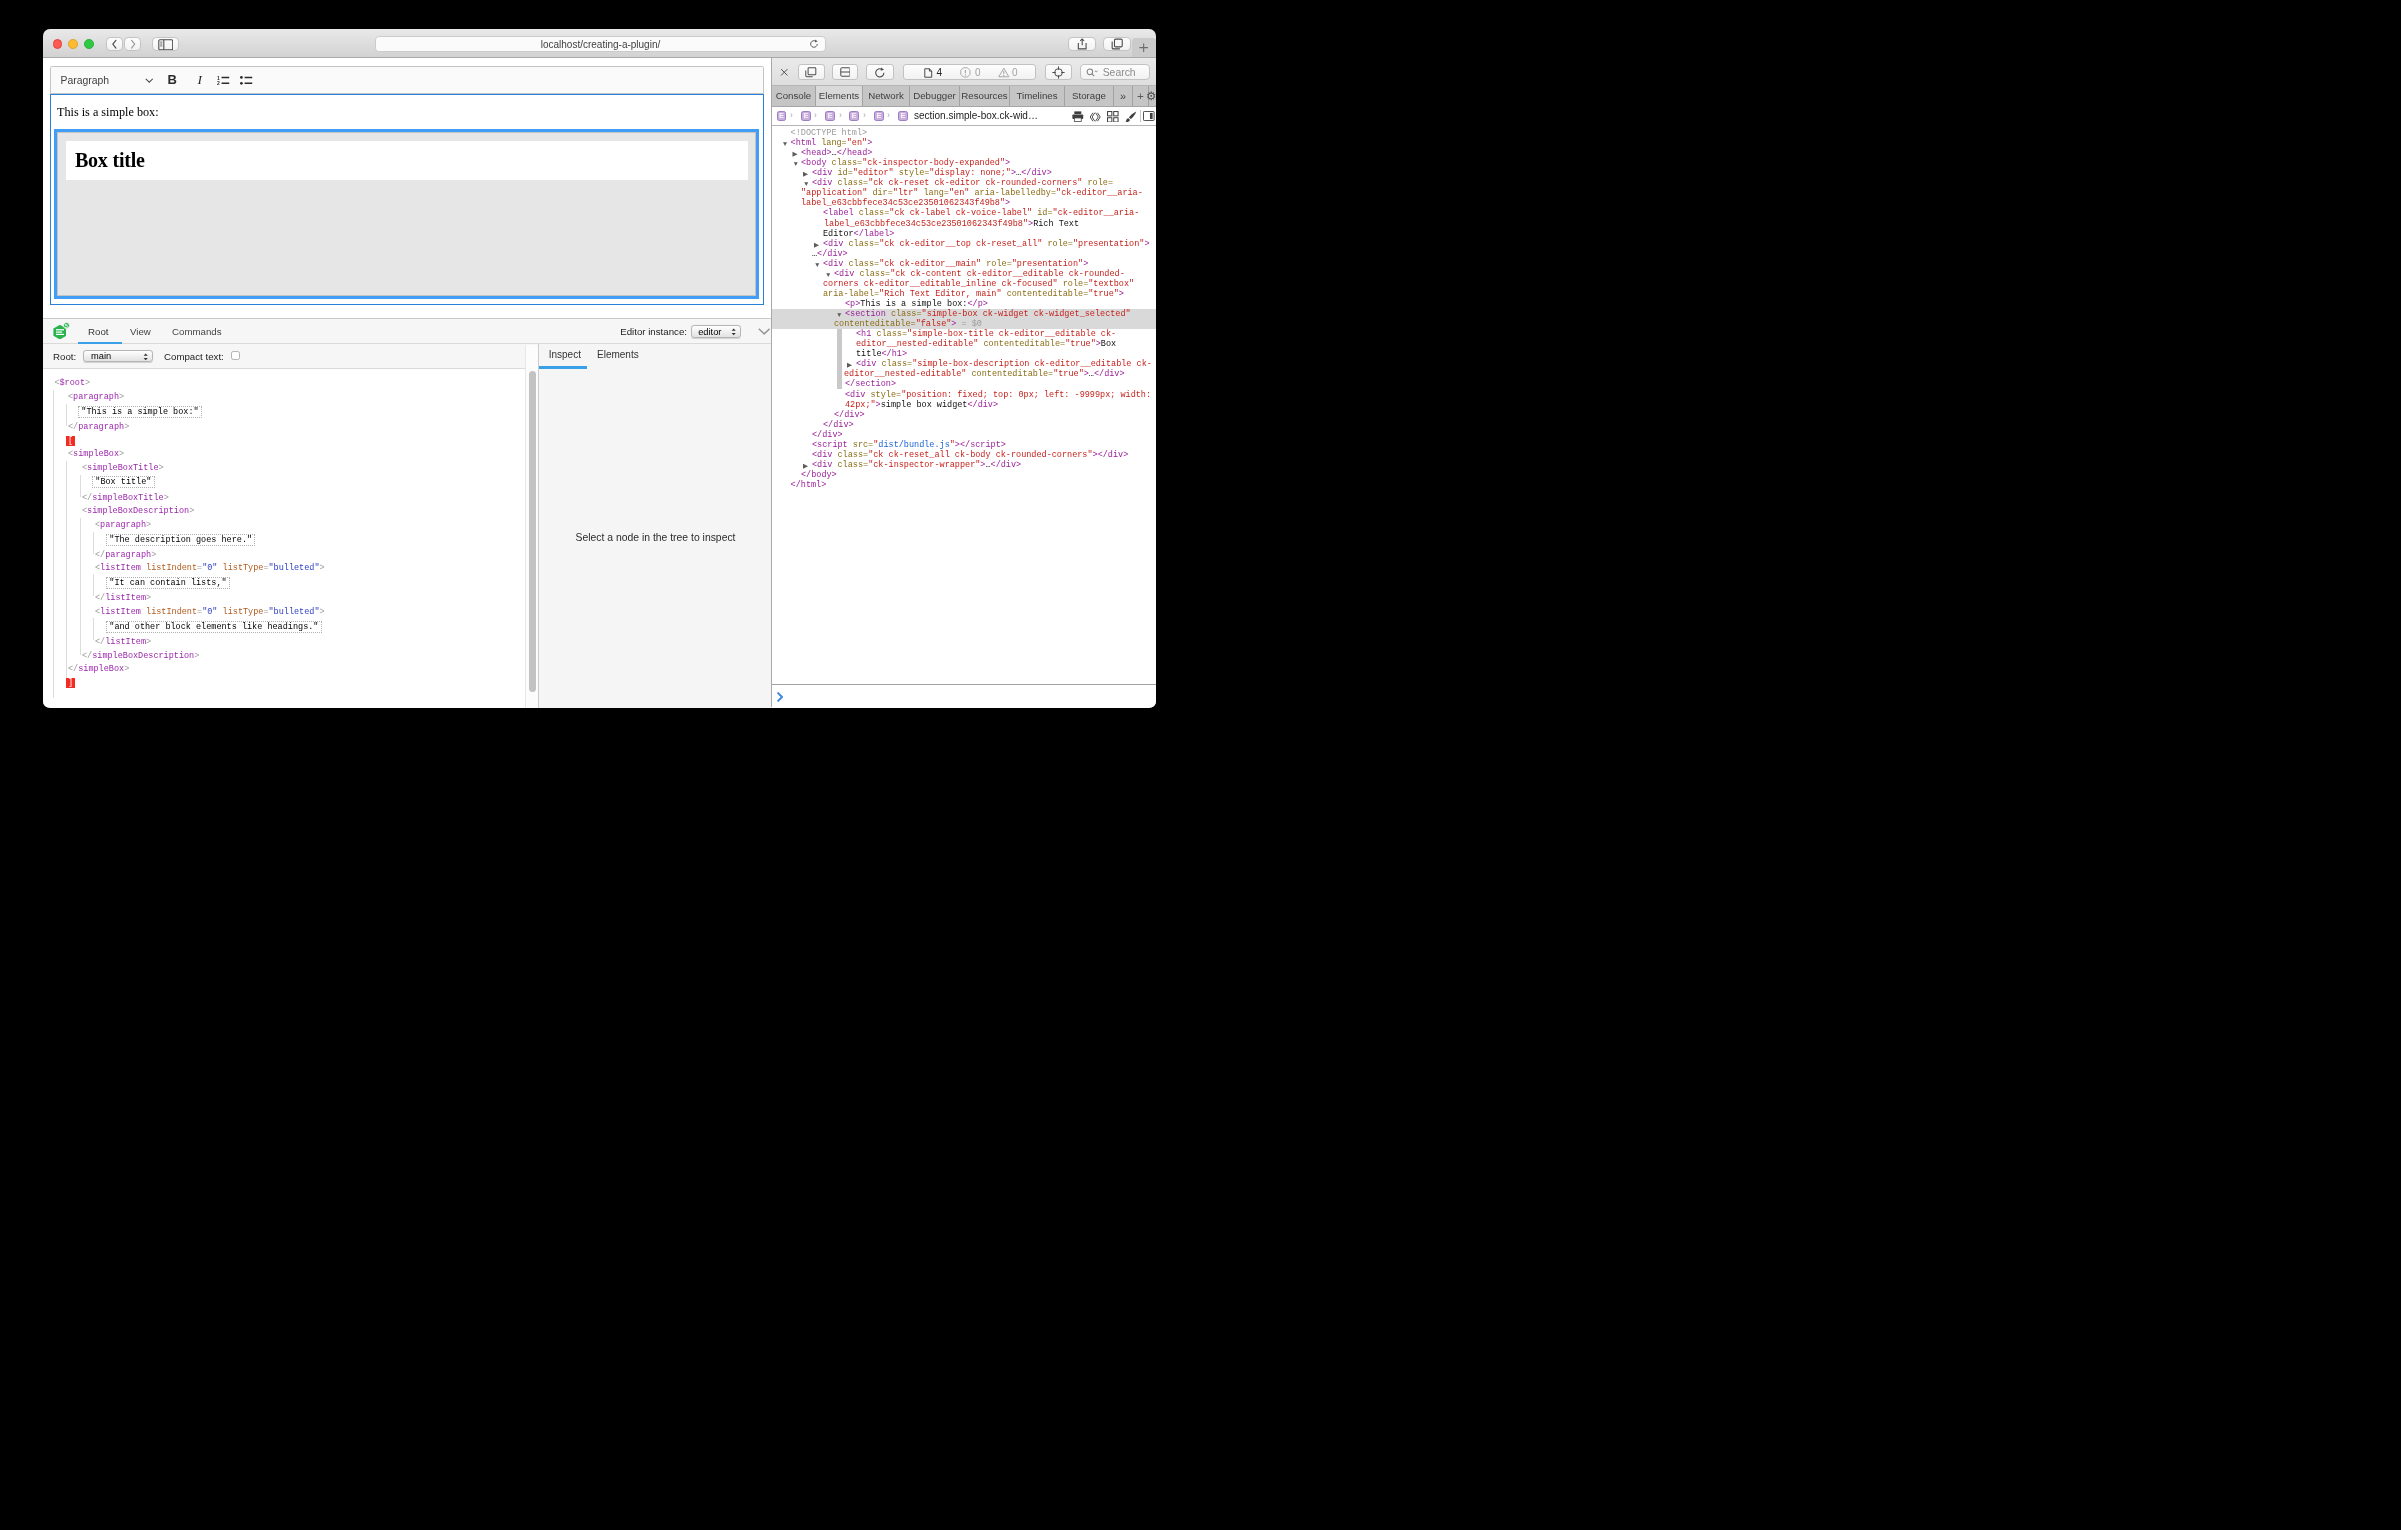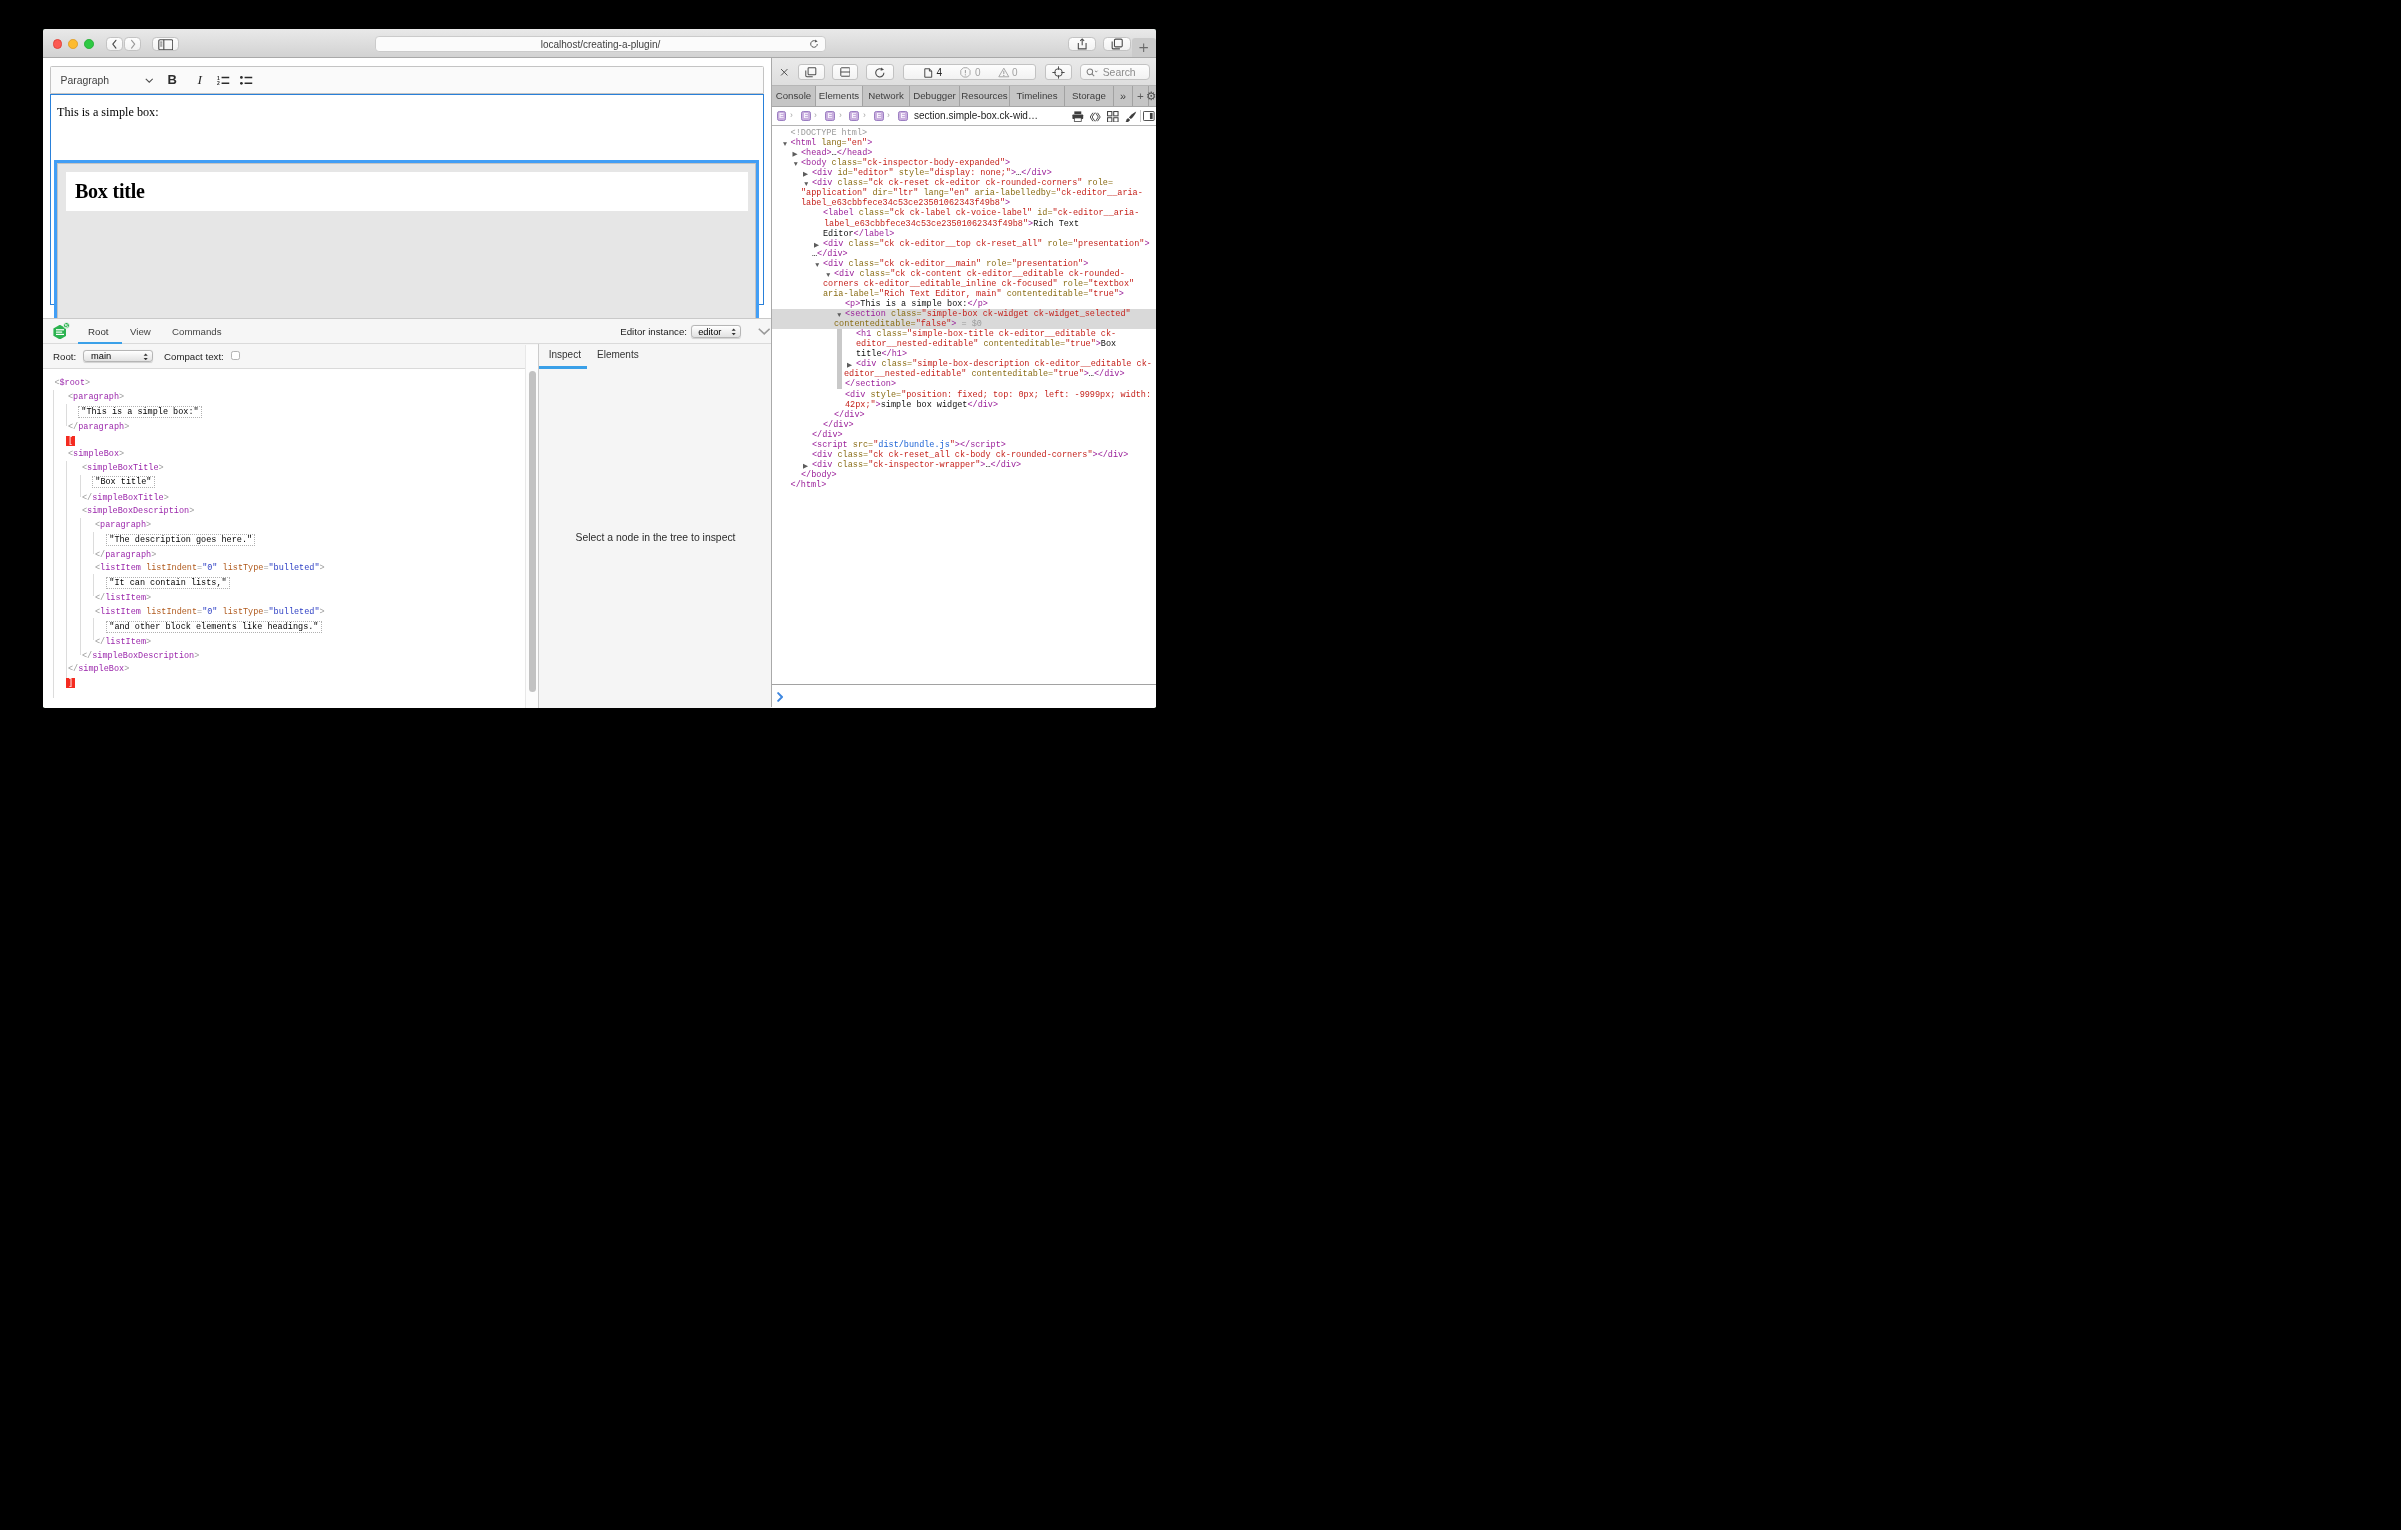--- a/index.html
+++ b/index.html
@@ -1,18 +1,18 @@
 <!DOCTYPE html>
 <html style="font-size:12.4px"><head>
 <meta charset="utf-8">
 <style>
 * { margin:0; padding:0; box-sizing:border-box; }
 html,body { width:1201px; height:765px; background:#000; overflow:hidden; }
 body { font-family:"Liberation Sans", sans-serif; }
-#win { position:absolute; left:43px; top:29px; width:1113px; height:679px; background:#14532d; border-radius:2px; overflow:hidden; }
+#win { position:absolute; left:43px; top:29px; width:1113px; height:679px; background:#14532d; border-radius:7px; overflow:hidden; }
 
 #titlebar { position:absolute; left:0; top:0; width:1113px; height:29px; background:linear-gradient(#e9e9e9,#d2d2d2); border-bottom:0.8px solid #a9a9a9; }
 .light { position:absolute; top:10px; width:9.7px; height:9.7px; border-radius:50%; }
 .tbtn { position:absolute; top:8.1px; height:14.3px; background:linear-gradient(#fdfdfd,#f2f2f2); border:0.8px solid #c3c3c3; border-radius:4.3px; }
 #urlfield { position:absolute; left:332px; top:6.6px; width:451px; height:16.2px; background:#fbfbfb; border:0.8px solid #cbcbcb; border-radius:3.9px; color:#3f3f3f; font-size:10px; text-align:center; line-height:15px; }
 #plustab { position:absolute; left:1089px; top:9.3px; width:24px; height:19px; background:#cbcbcb; border-top-left-radius:3.1px; border-top-right-radius:3.1px; }
 
 #page { position:absolute; left:0; top:29px; width:728px; height:649px; background:#fff; }
 
 #cktoolbar { position:absolute; left:6.6px; top:38px; width:714px; height:28px; background:#fafafa; border:0.8px solid #c4c4c4; border-radius:1.5px 1.5px 0 0; }
@@ -118,21 +118,21 @@
         </svg>
     <svg width="13" height="10.8" viewBox="0 0 17 14" style="position:absolute;left:189px;top:8.1px;">
           <circle cx="1.8" cy="3.2" r="1.8" fill="#2b2b2b"></circle>
           <circle cx="1.8" cy="10.8" r="1.8" fill="#2b2b2b"></circle>
           <line x1="6" y1="3.2" x2="16" y2="3.2" stroke="#2b2b2b" stroke-width="1.8"></line>
           <line x1="6" y1="10.8" x2="16" y2="10.8" stroke="#2b2b2b" stroke-width="1.8"></line>
         </svg>
   </div>
   <div id="ckeditable" style="top:36px;height:211px;"></div>
   <div class="serif" style="position:absolute;left:14px;top:48px;font-size:12.2px;line-height:12.4px;">This is a simple box:</div>
-  <div id="widget" style="top:74px;margin-top:31px;">
+  <div id="widget" style="top:74px;">
     <div class="wbox" style="top:7.7px;height:39px;">
       <div class="serif" style="position:absolute;left:8.5px;top:9.7px;font-size:20px;font-weight:bold;letter-spacing:-0.2px;line-height:20px;">Box title</div>
     </div>
   </div>
   <div id="insp">
     <div id="insp-h1">
       <div style="position:absolute;left:10.4px;top:5.8px;width:13px;height:14.7px;background:#2bb34f;clip-path:polygon(50% 0,100% 26%,100% 74%,50% 100%,0 74%,0 26%);"></div>
       <svg width="8.5" height="6.2" viewBox="0 0 11 8" style="position:absolute;left:12.8px;top:10px;">
             <line x1="0" y1="1" x2="11" y2="1" stroke="#fff" stroke-width="1.6"></line>
             <line x1="0" y1="4" x2="8" y2="4" stroke="#fff" stroke-width="1.6"></line>

